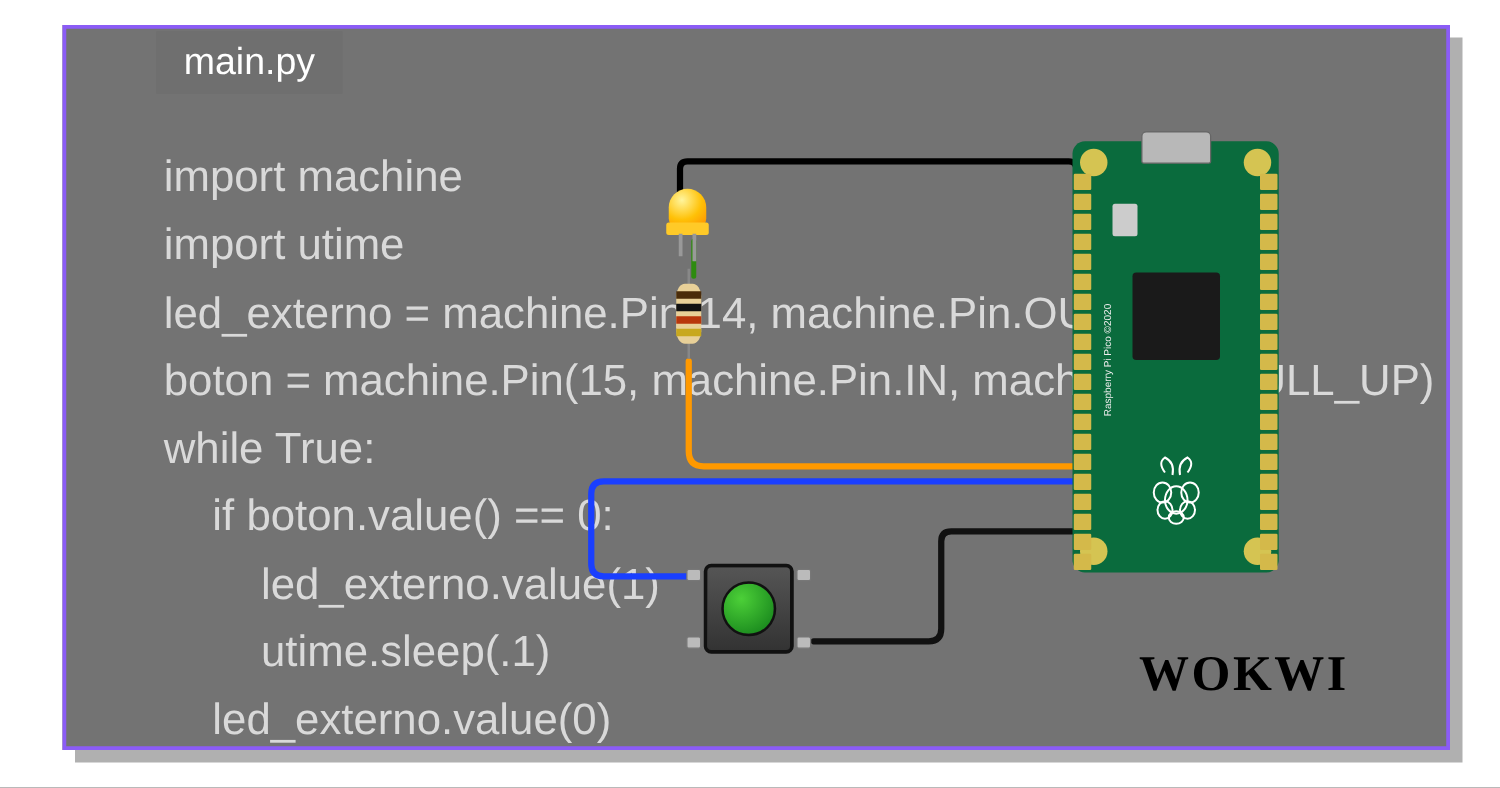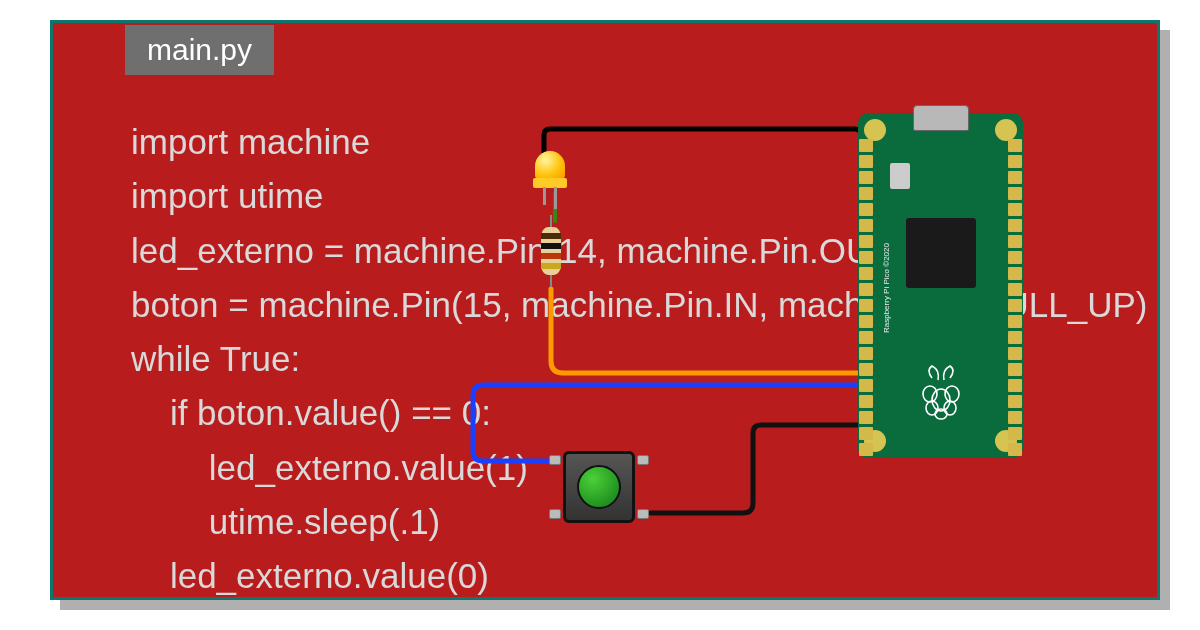--- a/index.html
+++ b/index.html
@@ -17,22 +17,22 @@
     width: 1110px;
     height: 580px;
     background: #b0b0b0;
   }
   .card {
     position: absolute;
     left: 50px;
     top: 20px;
     width: 1110px;
     height: 580px;
-    background: #b91c1c;
-    border: 3px solid #0f766e;
+    background: #737373;
+    border: 3px solid #8b5cf6;
   }
   .tab {
     position: absolute;
     left: 72px;
     top: 2px;
     background: #6f6f6f;
     color: #fff;
     font-size: 30px;
     padding: 8px 22px;
     font-family: Arial, sans-serif;
@@ -366,13 +366,14 @@
           <div class="pin"></div>
           <div class="pin"></div>
           <div class="pin"></div>
           <div class="pin"></div>
           <div class="pin"></div>
         </div>
     </div>
 
   </div>
 
+  <div class="logo">WOKWI</div>
 </div>
 
 </body></html>

